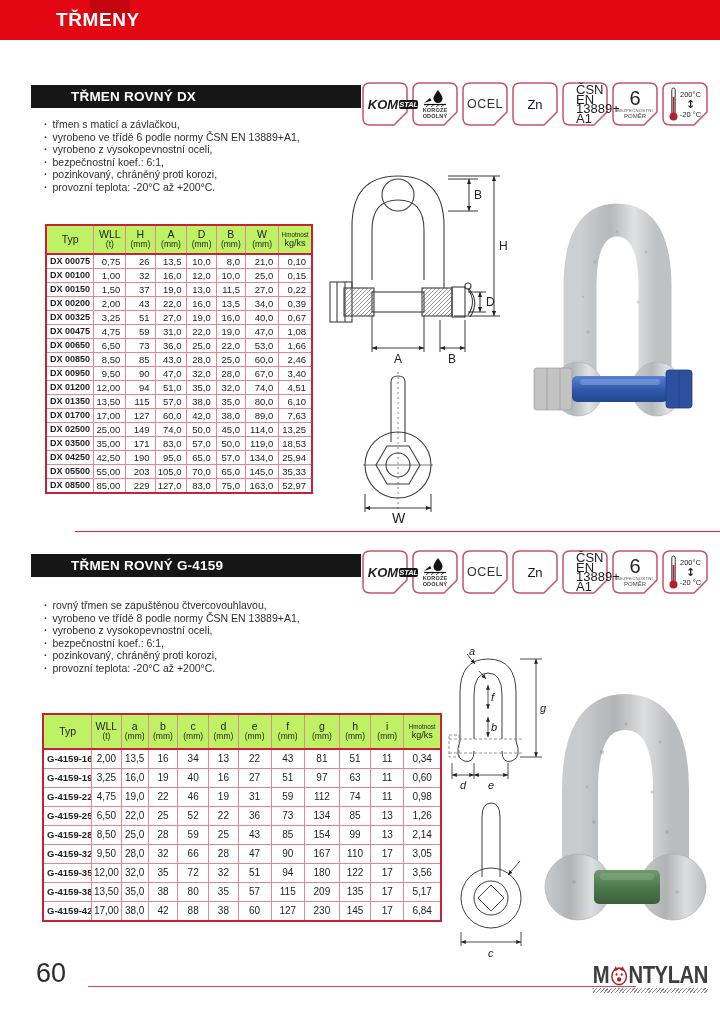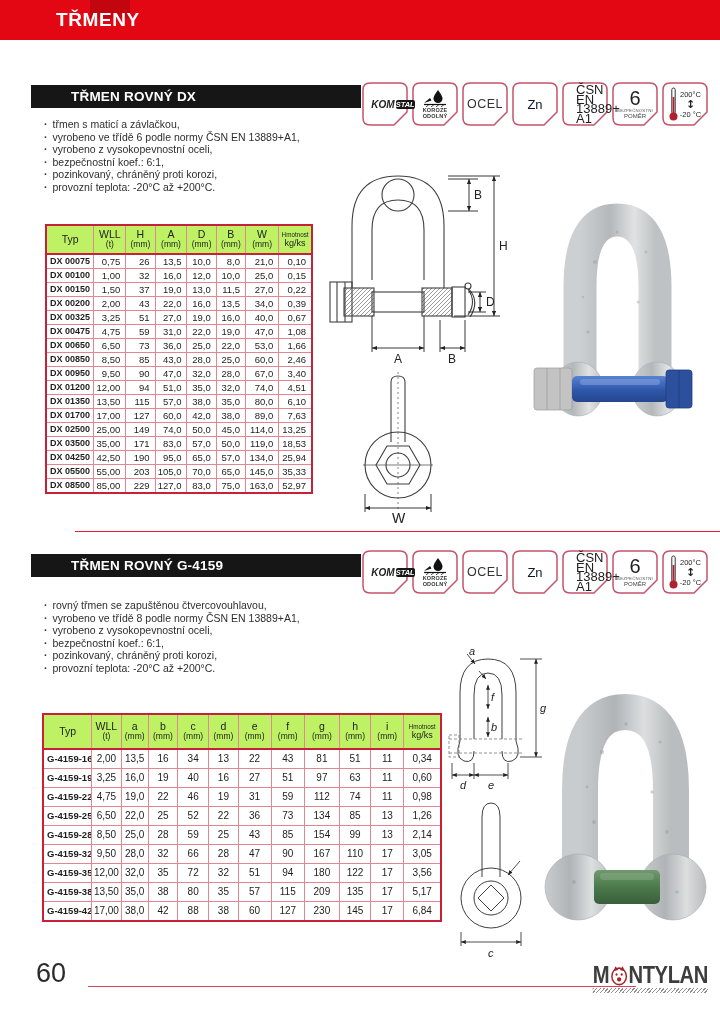--- a/index.html
+++ b/index.html
@@ -17,21 +17,21 @@
                font-size:13.5px;font-weight:700;line-height:23px;padding-left:40px;box-sizing:border-box;letter-spacing:.2px;margin-left:31px;}
   #sec1-bar{top:85px;} #sec2-bar{top:554px;}
 
   
   .icons-row{position:absolute;left:362px;display:flex;gap:4px;}
   #icons1{top:82px;} #icons2{top:550px;}
   .ibox{position:relative;width:46px;height:44px;flex:0 0 auto;}
   .ibox>svg.frame{position:absolute;left:0;top:0;}
   .ibox .content{position:absolute;inset:2px;display:flex;flex-direction:column;align-items:center;justify-content:center;text-align:center;z-index:1;}
   .kom-row{display:flex;align-items:center;gap:1px;}
-  .kom{font-size:10px;font-weight:800;font-style:italic;color:#222;padding-left:16px;}
+  .kom{font-size:13px;font-weight:800;font-style:italic;color:#222;padding-left:16px;}
   .stal{font-size:7.5px;font-weight:800;font-style:italic;color:#fff;background:#161616;padding:0 0;border-radius:2px;}
   .kz-label{font-size:5.5px;line-height:6px;font-weight:700;color:#333;letter-spacing:.2px;}
   .ocel{font-size:12.5px;color:#333;letter-spacing:.5px;}
   .zn{font-size:13px;color:#0f172a;}
   .norm{align-items:flex-start !important;padding-left:12px;font-size:13px;line-height:9.5px;color:#222;font-weight:500;text-align:left !important;}
   .six{font-size:20px;line-height:19px;color:#222;}
   .ratio1{font-size:4.3px;line-height:5px;color:#555;letter-spacing:.2px;}
   .ratio2{font-size:6px;line-height:7px;color:#444;}
   .temp-row{display:flex;flex-direction:row !important;align-items:center;gap:2px;}
   .temp-col{display:flex;flex-direction:column;align-items:center;}

